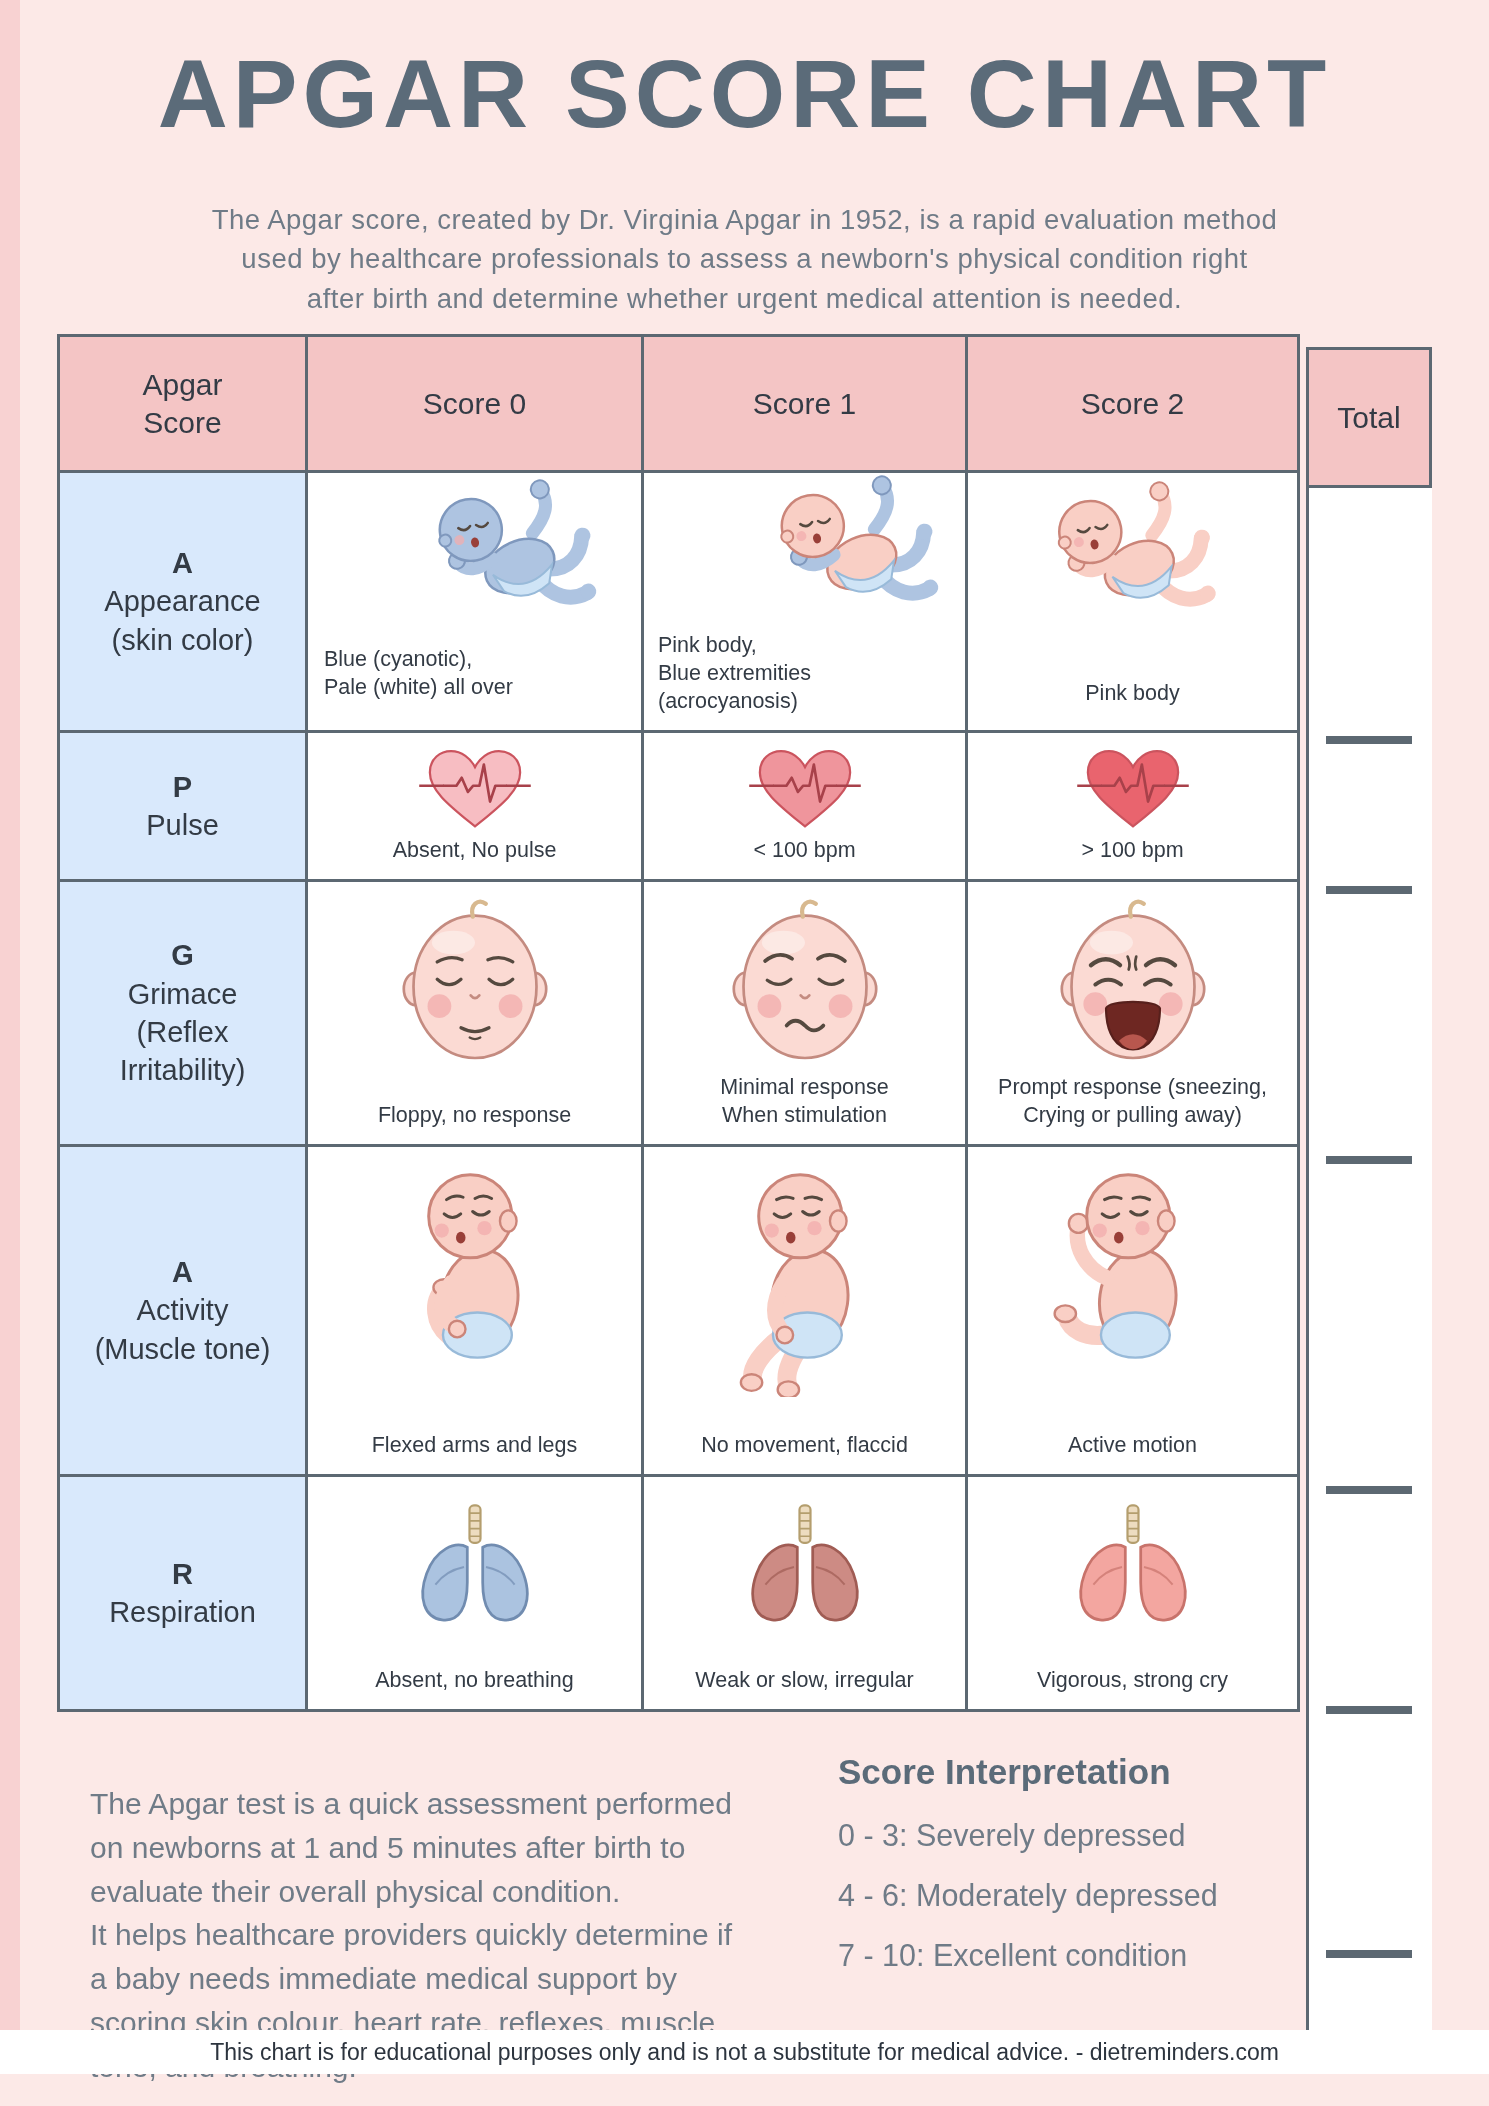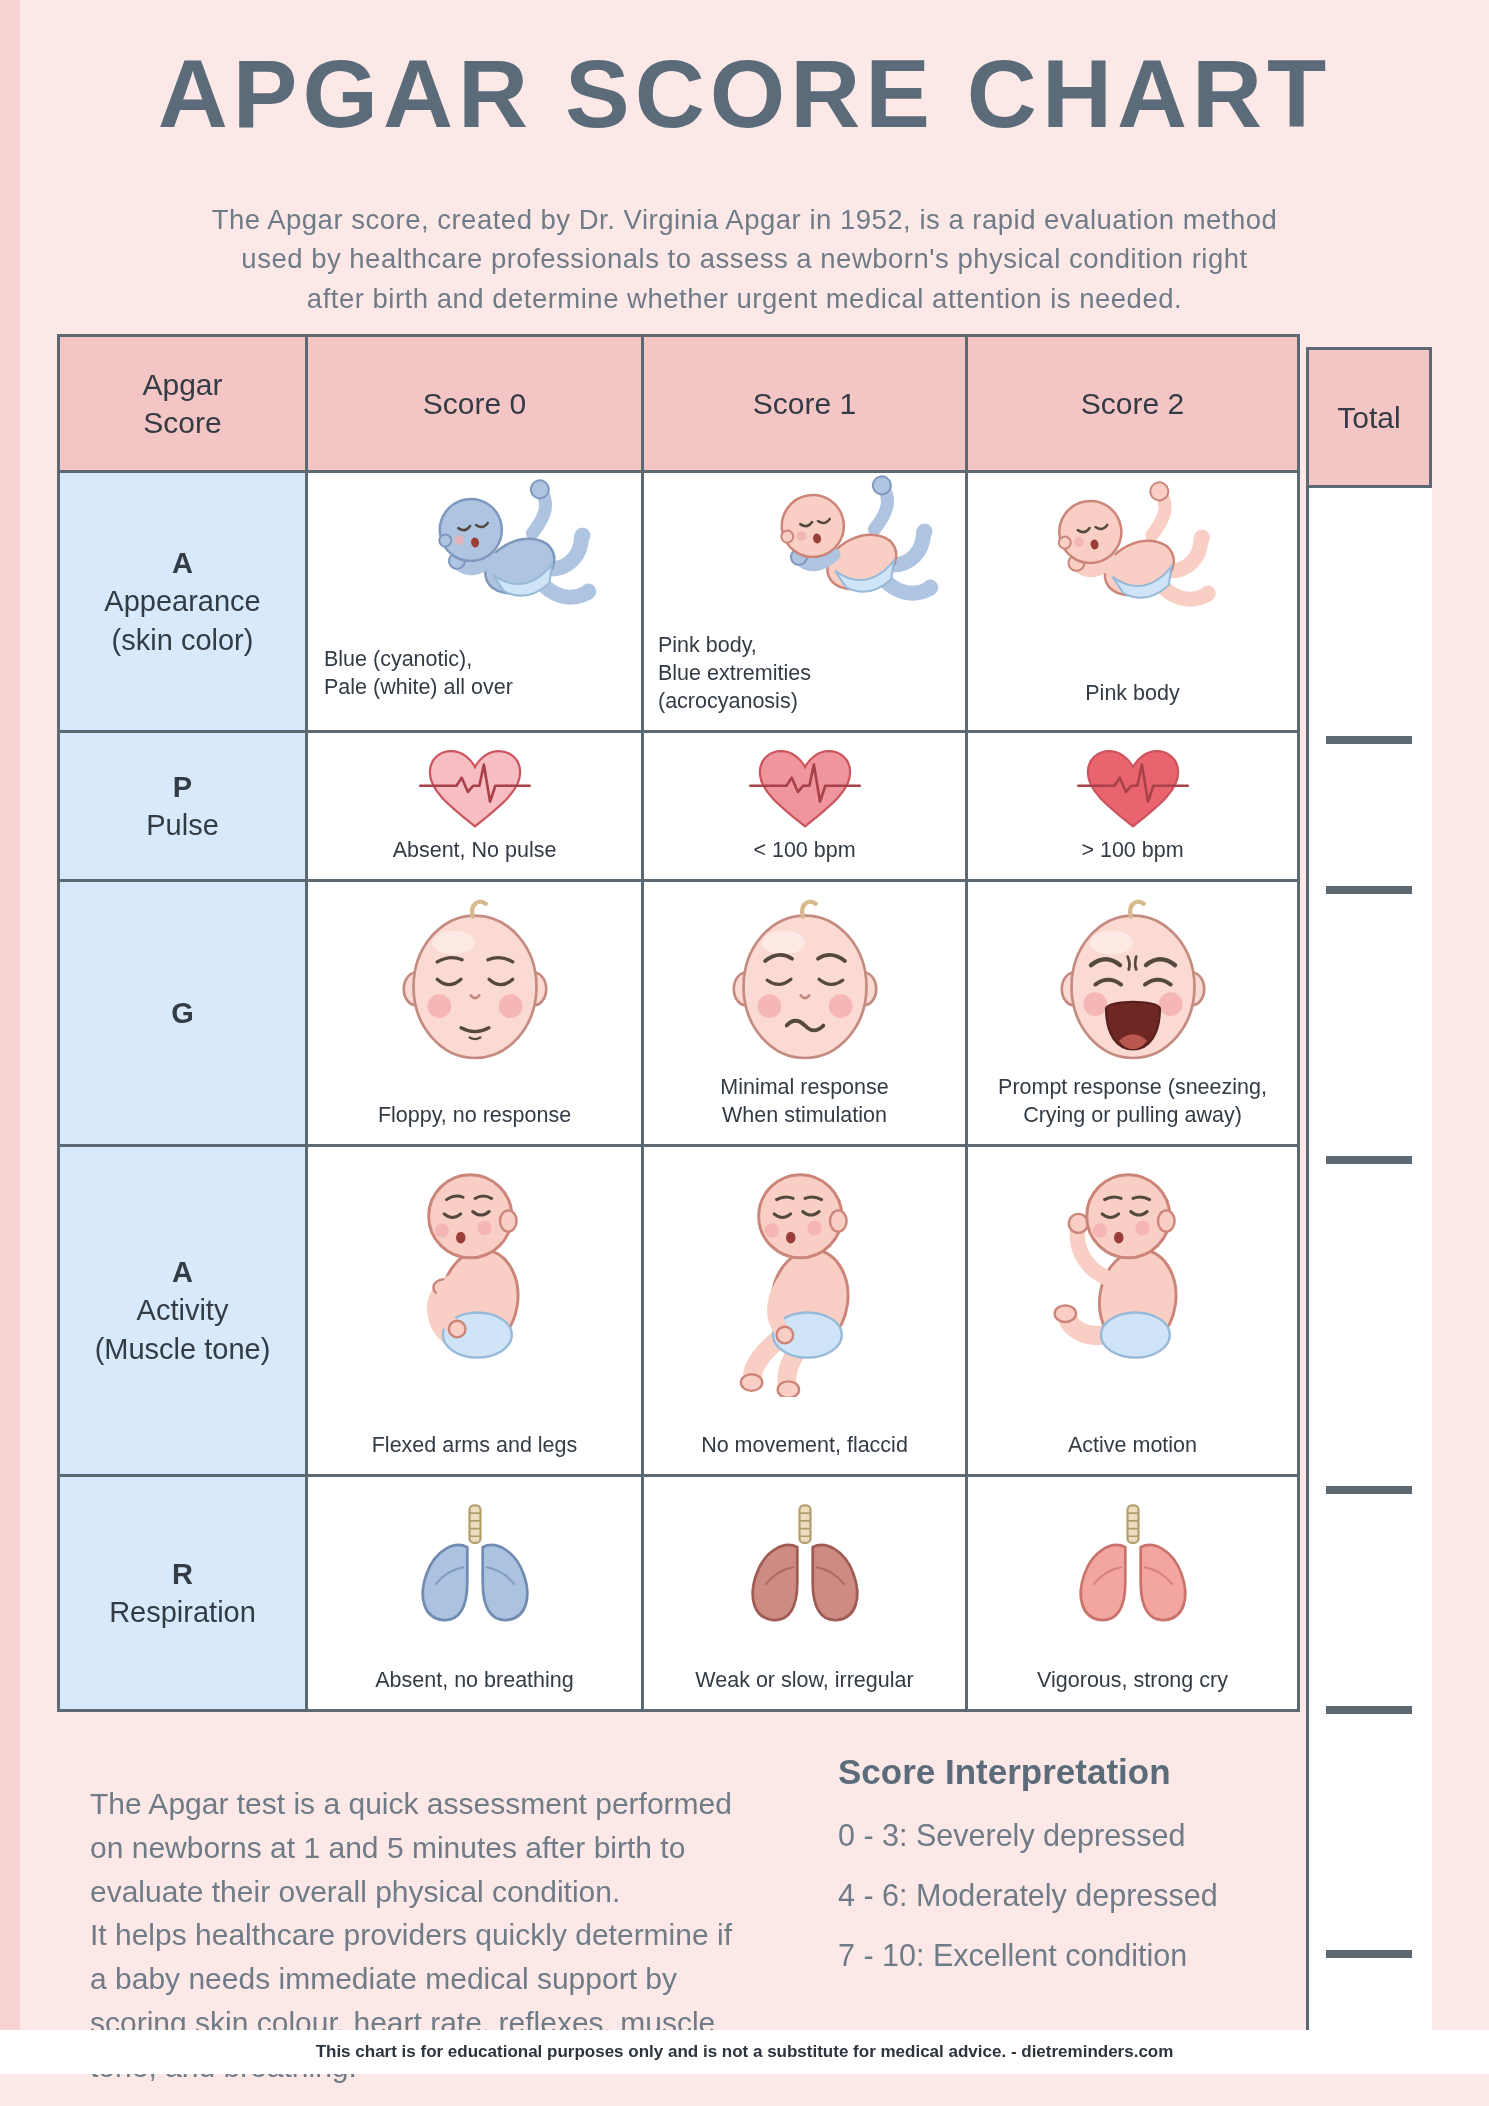--- a/index.html
+++ b/index.html
@@ -63,21 +63,21 @@
     font-size:30px;line-height:1.46;color:var(--text);
   }
   .interp{position:absolute;left:838px;top:1752px;width:460px;}
   .interp-title{font-size:35px;font-weight:bold;color:var(--title);margin-bottom:24px;}
   .interp-item{font-size:30.5px;color:var(--text);margin-bottom:22px;line-height:1.25;}
   
   .footer-band{
     position:absolute;left:0;top:2030px;width:100%;height:44px;background:#ffffff;
     display:flex;align-items:center;justify-content:center;
   }
-  .footer-text{font-size:17px;font-weight:bold;color:var(--footer);}
+  .footer-text{font-size:23px;font-weight:normal;color:var(--footer);}
   
   svg{display:block;}
   .baby0{--skin:var(--skin_blue);--skst:var(--skin_blue_st);--limb:var(--skin_blue);--lmst:var(--skin_blue_st);}
   .baby1{--skin:var(--skin_pink);--skst:var(--skin_pink_st);--limb:var(--skin_blue);--lmst:var(--skin_blue_st);}
   .baby2{--skin:var(--skin_pink);--skst:var(--skin_pink_st);--limb:var(--skin_pink);--lmst:var(--skin_pink_st);}
 </style>
 </head>
 <body>
 
 <div class="left-strip"></div>
@@ -200,20 +200,23 @@
     <svg width="124" height="96" viewBox="0 0 130 104">
       <path d="M65 92 C38 70 14 52 14 31 C14 15 26 7 38 7 C50 7 60 15 65 25 C70 15 80 7 92 7 C104 7 116 15 116 31 C116 52 92 70 65 92 Z" fill="var(--heart2)" stroke="var(--heart_st)" stroke-width="2.5"></path>
       <path d="M2 46 H30 M100 46 H128" stroke="var(--ecg)" stroke-width="3" fill="none"></path>
       <polyline points="30,46 44,46 50,37 57,53 63,46 70,46 75,22 82,64 88,46 100,46" fill="none" stroke="var(--ecg)" stroke-width="3" stroke-linejoin="round" stroke-linecap="round"></polyline>
     </svg>
     <div class="cap center">&gt; 100 bpm</div>
   </div>
 
   <div class="lcell">
     <div class="letter">G</div>
+    <div class="preline">Grimace
+(Reflex
+Irritability)</div>
   </div>
 
   <div class="ccell flexcell">
     <svg width="162" height="178" viewBox="0 0 150 165">
       <ellipse cx="20" cy="88" rx="11" ry="15" fill="var(--face_skin)" stroke="var(--face_st)" stroke-width="2.5"></ellipse>
       <ellipse cx="130" cy="88" rx="11" ry="15" fill="var(--face_skin)" stroke="var(--face_st)" stroke-width="2.5"></ellipse>
       <ellipse cx="75" cy="86" rx="57" ry="66" fill="var(--face_skin)" stroke="var(--face_st)" stroke-width="2.5"></ellipse>
       <path d="M73 21 C70 10 78 4 85 9" fill="none" stroke="var(--hair)" stroke-width="4" stroke-linecap="round"></path>
       <ellipse cx="55" cy="45" rx="20" ry="11" fill="#ffffff" opacity=".4"></ellipse>
       <circle cx="42" cy="104" r="11" fill="var(--blush)" opacity=".8"></circle>

